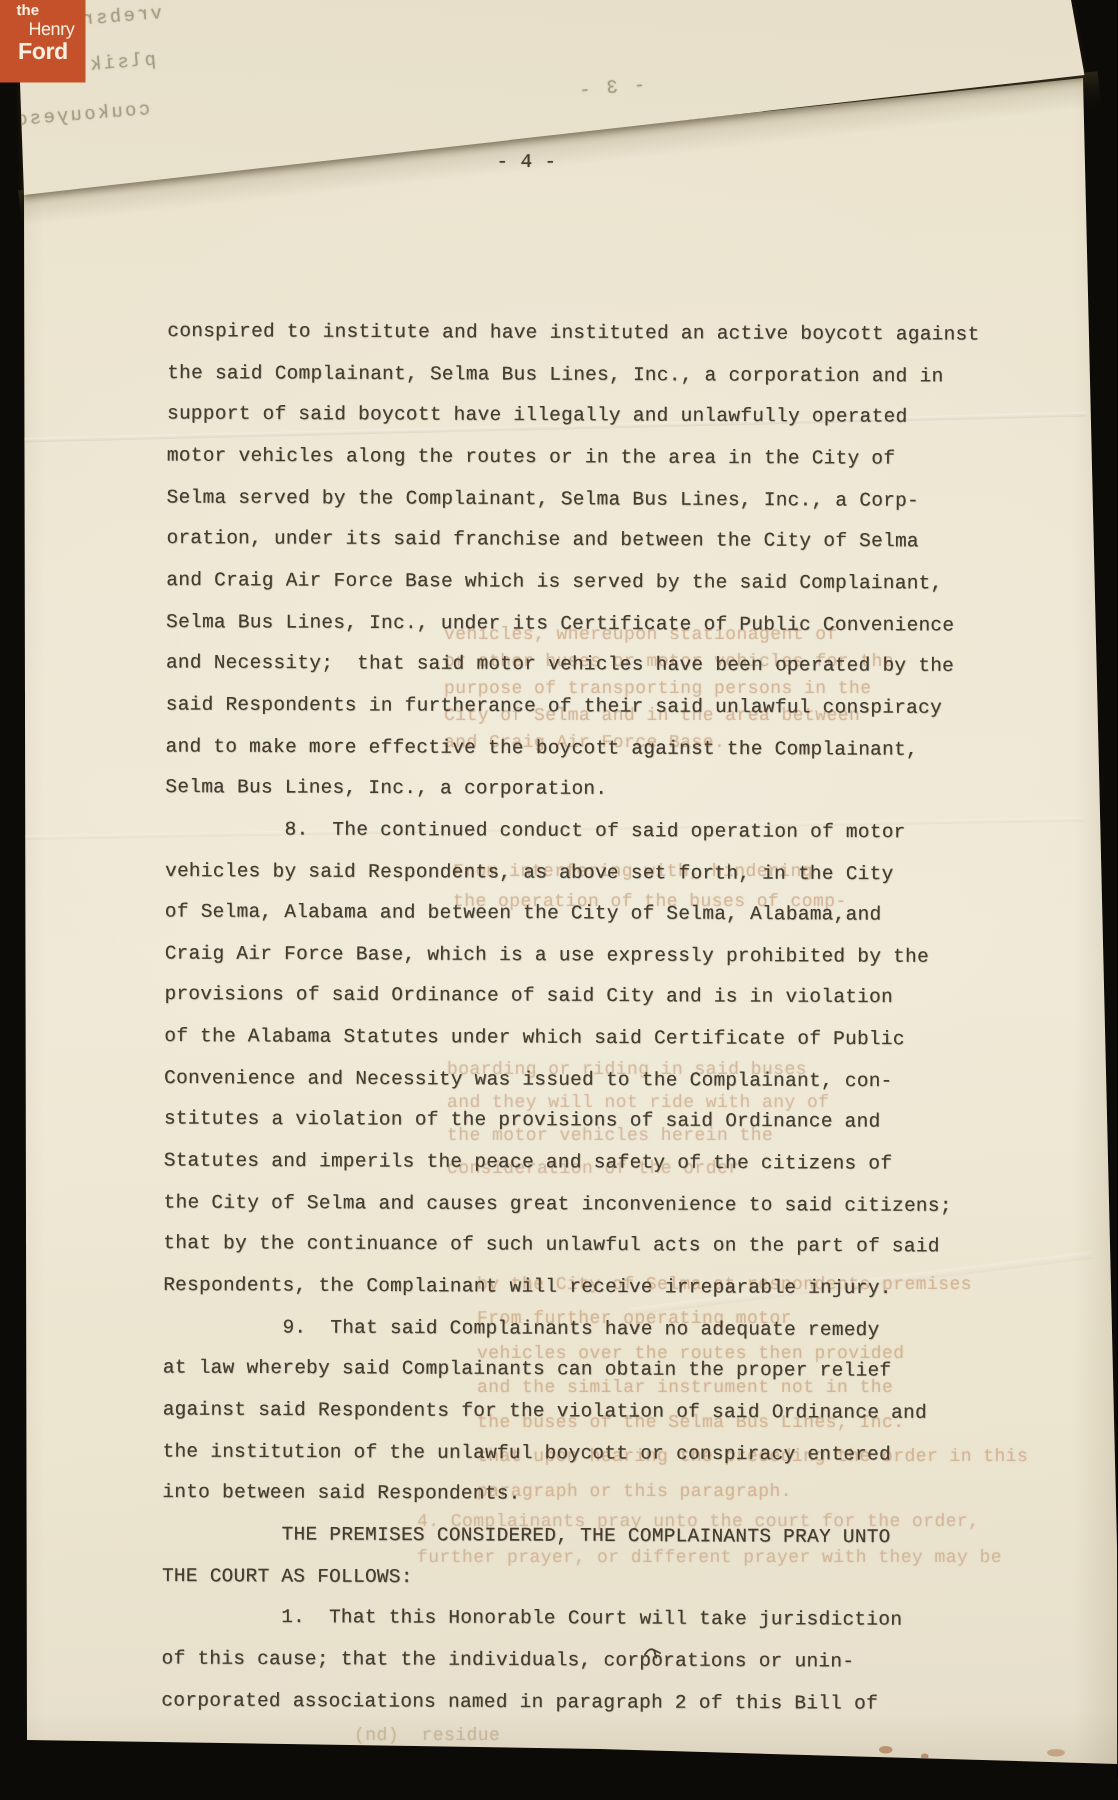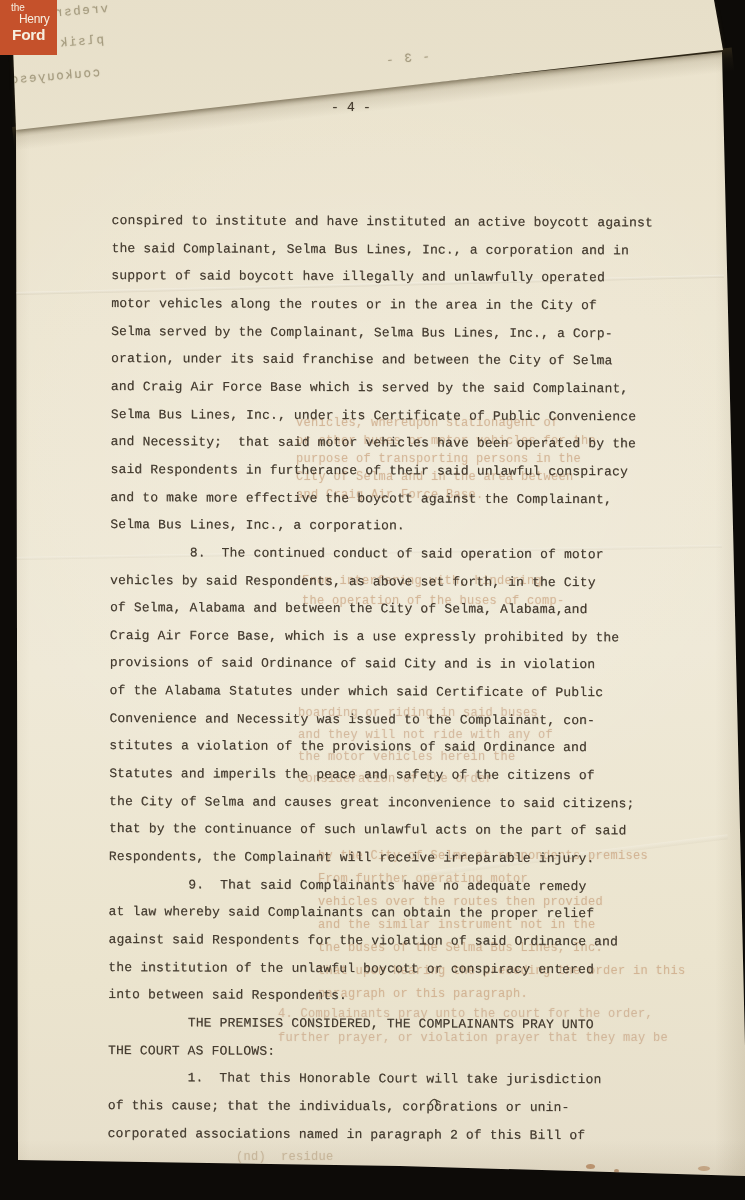--- a/index.html
+++ b/index.html
@@ -66,41 +66,41 @@
       color:rgba(148,138,108,.6);text-shadow:0 0 1px rgba(148,138,108,.6);
       transform:rotate(-4.7deg) scaleX(-1);transform-origin:0 50%;}
   .g1{left:108px;top:2px;}
   .g2{left:104px;top:33px;}
   .g3{left:100px;top:66px;}
   .gp{left:430px;top:50px;transform:rotate(-5deg) scaleX(-1);color:rgba(140,130,100,.55);}
 
   
   .logo{position:absolute;left:0;top:0;width:57px;height:55px;background:#c5512b;
       font-family:"Liberation Sans",sans-serif;color:#f6efe0;}
-  .l-the{position:absolute;left:11px;top:2px;font-size:10px;font-weight:400;}
+  .l-the{position:absolute;left:11px;top:2px;font-size:10px;font-weight:700;}
   .l-henry{position:absolute;left:19px;top:12px;font-size:12px;font-weight:400;letter-spacing:-.3px;}
   .l-ford{position:absolute;left:12px;top:26px;font-size:15.5px;font-weight:700;letter-spacing:-.3px;}
 </style>
 </head>
 <body>
 
 <div class="stage">
 
   <div class="paper-main">
     <div class="edge-shade"></div>
 
     <div class="crease c1"></div>
     <div class="crease c2"></div>
     <div class="crease c3"></div>
 
     <div class="bleed b1"><div class="bleed-line">vehicles, whereupon stationagent of</div><div class="bleed-line">or other buses or motor vehicles for the</div><div class="bleed-line">purpose of transporting persons in the</div><div class="bleed-line">City of Selma and in the area between</div><div class="bleed-line">and Craig Air Force Base.</div></div>
     <div class="bleed b2"><div class="bleed-line">From interfering with, hindering</div><div class="bleed-line">the operation of the buses of comp-</div></div>
     <div class="bleed b3"><div class="bleed-line">boarding or riding in said buses</div><div class="bleed-line">and they will not ride with any of</div><div class="bleed-line">the motor vehicles herein the</div><div class="bleed-line">consideration of the order</div></div>
     <div class="bleed b4"><div class="bleed-line">by the City of Selma at respondents premises</div><div class="bleed-line">From further operating motor</div><div class="bleed-line">vehicles over the routes then provided</div><div class="bleed-line">and the similar instrument not in the</div><div class="bleed-line">the buses of the Selma Bus Lines, Inc.</div><div class="bleed-line">that upon hearing the preceding the order in this</div><div class="bleed-line">paragraph or this paragraph.</div></div>
-    <div class="bleed b5"><div class="bleed-line">4. Complainants pray unto the court for the order,</div><div class="bleed-line">further prayer, or violation prayer that they may be</div></div>
+    <div class="bleed b5"><div class="bleed-line">4. Complainants pray unto the court for the order,</div><div class="bleed-line">further prayer, or different prayer with they may be</div></div>
     <div class="bleed b6"><div class="bleed-line">(nd)  residue</div></div>
 
     <div class="page-number">- 4 -</div>
 
     <div class="doc-lines">
       
     <div class="tline">conspired to institute and have instituted an active boycott against</div><div class="tline">the said Complainant, Selma Bus Lines, Inc., a corporation and in</div><div class="tline">support of said boycott have illegally and unlawfully operated</div><div class="tline">motor vehicles along the routes or in the area in the City of</div><div class="tline">Selma served by the Complainant, Selma Bus Lines, Inc., a Corp-</div><div class="tline">oration, under its said franchise and between the City of Selma</div><div class="tline">and Craig Air Force Base which is served by the said Complainant,</div><div class="tline">Selma Bus Lines, Inc., under its Certificate of Public Convenience</div><div class="tline">and Necessity;  that said motor vehicles have been operated by the</div><div class="tline">said Respondents in furtherance of their said unlawful conspiracy</div><div class="tline">and to make more effective the boycott against the Complainant,</div><div class="tline">Selma Bus Lines, Inc., a corporation.</div><div class="tline">          8.  The continued conduct of said operation of motor</div><div class="tline">vehicles by said Respondents, as above set forth, in the City</div><div class="tline">of Selma, Alabama and between the City of Selma, Alabama,and</div><div class="tline">Craig Air Force Base, which is a use expressly prohibited by the</div><div class="tline">provisions of said Ordinance of said City and is in violation</div><div class="tline">of the Alabama Statutes under which said Certificate of Public</div><div class="tline">Convenience and Necessity was issued to the Complainant, con-</div><div class="tline">stitutes a violation of the provisions of said Ordinance and</div><div class="tline">Statutes and imperils the peace and safety of the citizens of</div><div class="tline">the City of Selma and causes great inconvenience to said citizens;</div><div class="tline">that by the continuance of such unlawful acts on the part of said</div><div class="tline">Respondents, the Complainant will receive irreparable injury.</div><div class="tline">          9.  That said Complainants have no adequate remedy</div><div class="tline">at law whereby said Complainants can obtain the proper relief</div><div class="tline">against said Respondents for the violation of said Ordinance and</div><div class="tline">the institution of the unlawful boycott or conspiracy entered</div><div class="tline">into between said Respondents.</div><div class="tline">          THE PREMISES CONSIDERED, THE COMPLAINANTS PRAY UNTO</div><div class="tline">THE COURT AS FOLLOWS:</div><div class="tline">          1.  That this Honorable Court will take jurisdiction</div><div class="tline">of this cause; that the individuals, corporations or unin-</div><div class="tline">corporated associations named in paragraph 2 of this Bill of</div></div>
 
     <svg class="pencil" width="15" height="11" viewBox="0 0 15 11">
       <path d="M2 7 Q5 2 8 4 L12 6 M8 4 L9.5 9" stroke="#4b4134" stroke-width="1.3" fill="none" stroke-linecap="round"></path>

